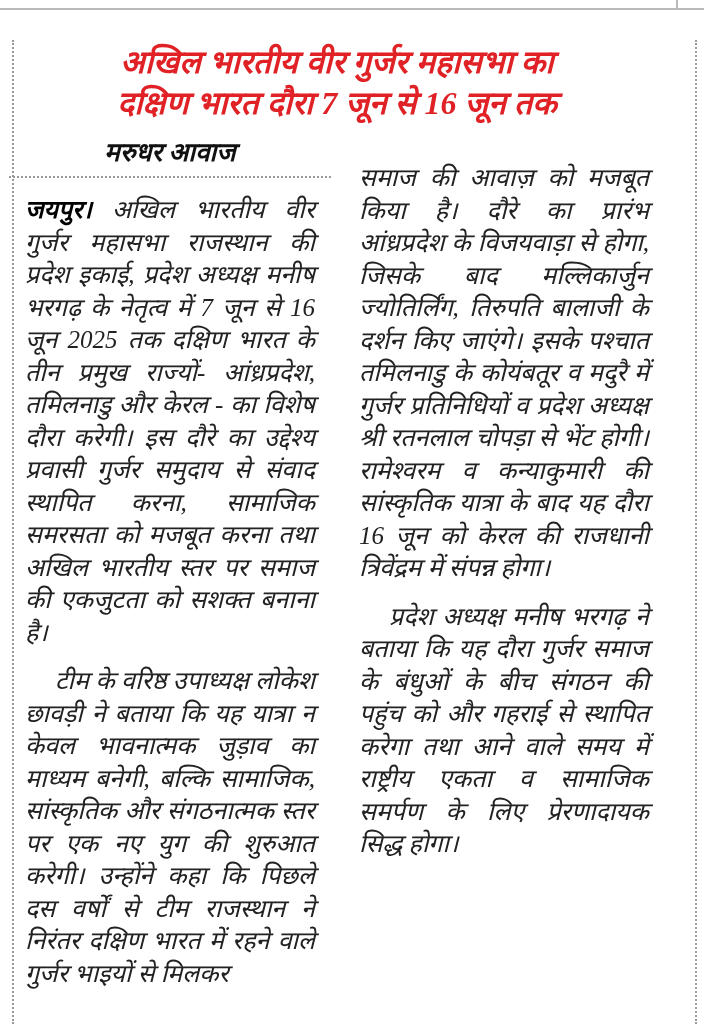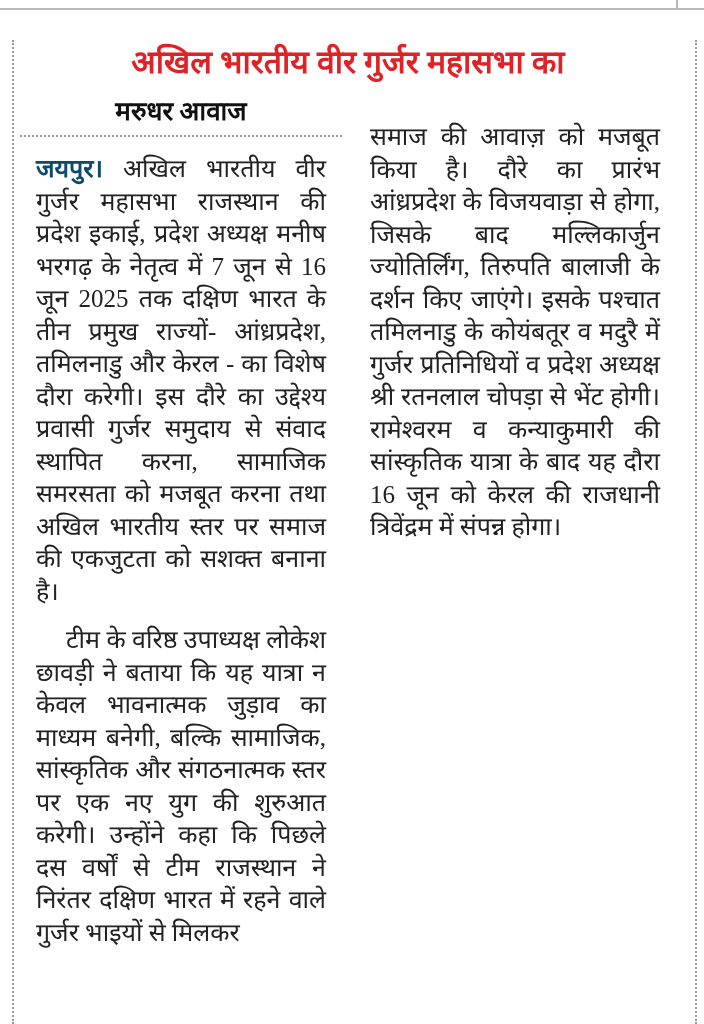--- a/index.html
+++ b/index.html
@@ -19,21 +19,21 @@
     position: absolute; top: 0; left: 676px;
     width: 2px; height: 9px; background: #b9b9b9;
   }
   .edge {
     position: absolute; top: 40px; bottom: 0; width: 0;
     border-left: 2px dotted #9a9a9a;
   }
   .edge-left  { left: 12px; }
   .edge-right { left: 695px; }
 
-  .clip { position: absolute; left: 20px; top: 42px; width: 656px; }
+  .clip { position: absolute; left: 9px; top: 42px; width: 656px; font-style: italic; }
 
   .kicker {
     text-align: center;
     font-weight: 700;
     font-size: 32px;
     line-height: 41px;
     color: #e02227;
   }
   .headline {
     text-align: center;
@@ -63,45 +63,47 @@
     color: #111;
     padding-bottom: 6px;
   }
   .byline-rule {
     border-bottom: 2px dotted #9a9a9a;
     margin-bottom: 8px;
   }
 
   p { margin: 16px; }
   p.indent { text-indent: 30px; }
-  .dateline { font-weight: 700; color: #0c4a6e; }
+  .dateline { font-weight: 700; color: #000000; }
 </style>
 </head>
 <body>
 
 <div class="top-rule"></div>
 <div class="top-tick"></div>
 <div class="edge edge-left"></div>
 <div class="edge edge-right"></div>
 
 <div class="clip">
 
   <div class="kicker">
     <div>अखिल भारतीय वीर गुर्जर महासभा का</div>
+    <div>दक्षिण भारत दौरा 7 जून से 16 जून तक</div>
   </div>
 
 
   <div class="body-row">
 
     <div class="col col-left">
       <div class="byline">मरुधर आवाज</div>
       <div class="byline-rule"></div>
       <p><span class="dateline">जयपुर।</span> <span>अखिल भारतीय वीर गुर्जर महासभा राजस्थान की प्रदेश इकाई, प्रदेश अध्यक्ष मनीष भरगढ़ के नेतृत्व में 7 जून से 16 जून 2025 तक दक्षिण भारत के तीन प्रमुख राज्यों- आंध्रप्रदेश, तमिलनाडु और केरल - का विशेष दौरा करेगी। इस दौरे का उद्देश्य प्रवासी गुर्जर समुदाय से संवाद स्थापित करना, सामाजिक समरसता को मजबूत करना तथा अखिल भारतीय स्तर पर समाज की एकजुटता को सशक्त बनाना है।</span></p>
       <p class="indent">टीम के वरिष्ठ उपाध्यक्ष लोकेश छावड़ी ने बताया कि यह यात्रा न केवल भावनात्मक जुड़ाव का माध्यम बनेगी, बल्कि सामाजिक, सांस्कृतिक और संगठनात्मक स्तर पर एक नए युग की शुरुआत करेगी। उन्होंने कहा कि पिछले दस वर्षों से टीम राजस्थान ने निरंतर दक्षिण भारत में रहने वाले गुर्जर भाइयों से मिलकर</p>
     </div>
 
     <div class="col col-right">
       <p>समाज की आवाज़ को मजबूत किया है। दौरे का प्रारंभ आंध्रप्रदेश के विजयवाड़ा से होगा, जिसके बाद मल्लिकार्जुन ज्योतिर्लिंग, तिरुपति बालाजी के दर्शन किए जाएंगे। इसके पश्चात तमिलनाडु के कोयंबतूर व मदुरै में गुर्जर प्रतिनिधियों व प्रदेश अध्यक्ष श्री रतनलाल चोपड़ा से भेंट होगी। रामेश्वरम व कन्याकुमारी की सांस्कृतिक यात्रा के बाद यह दौरा 16 जून को केरल की राजधानी त्रिवेंद्रम में संपन्न होगा।</p>
+      <p class="indent">प्रदेश अध्यक्ष मनीष भरगढ़ ने बताया कि यह दौरा गुर्जर समाज के बंधुओं के बीच संगठन की पहुंच को और गहराई से स्थापित करेगा तथा आने वाले समय में राष्ट्रीय एकता व सामाजिक समर्पण के लिए प्रेरणादायक सिद्ध होगा।</p>
     </div>
 
   </div>
 
 </div>
 
 </body></html>

